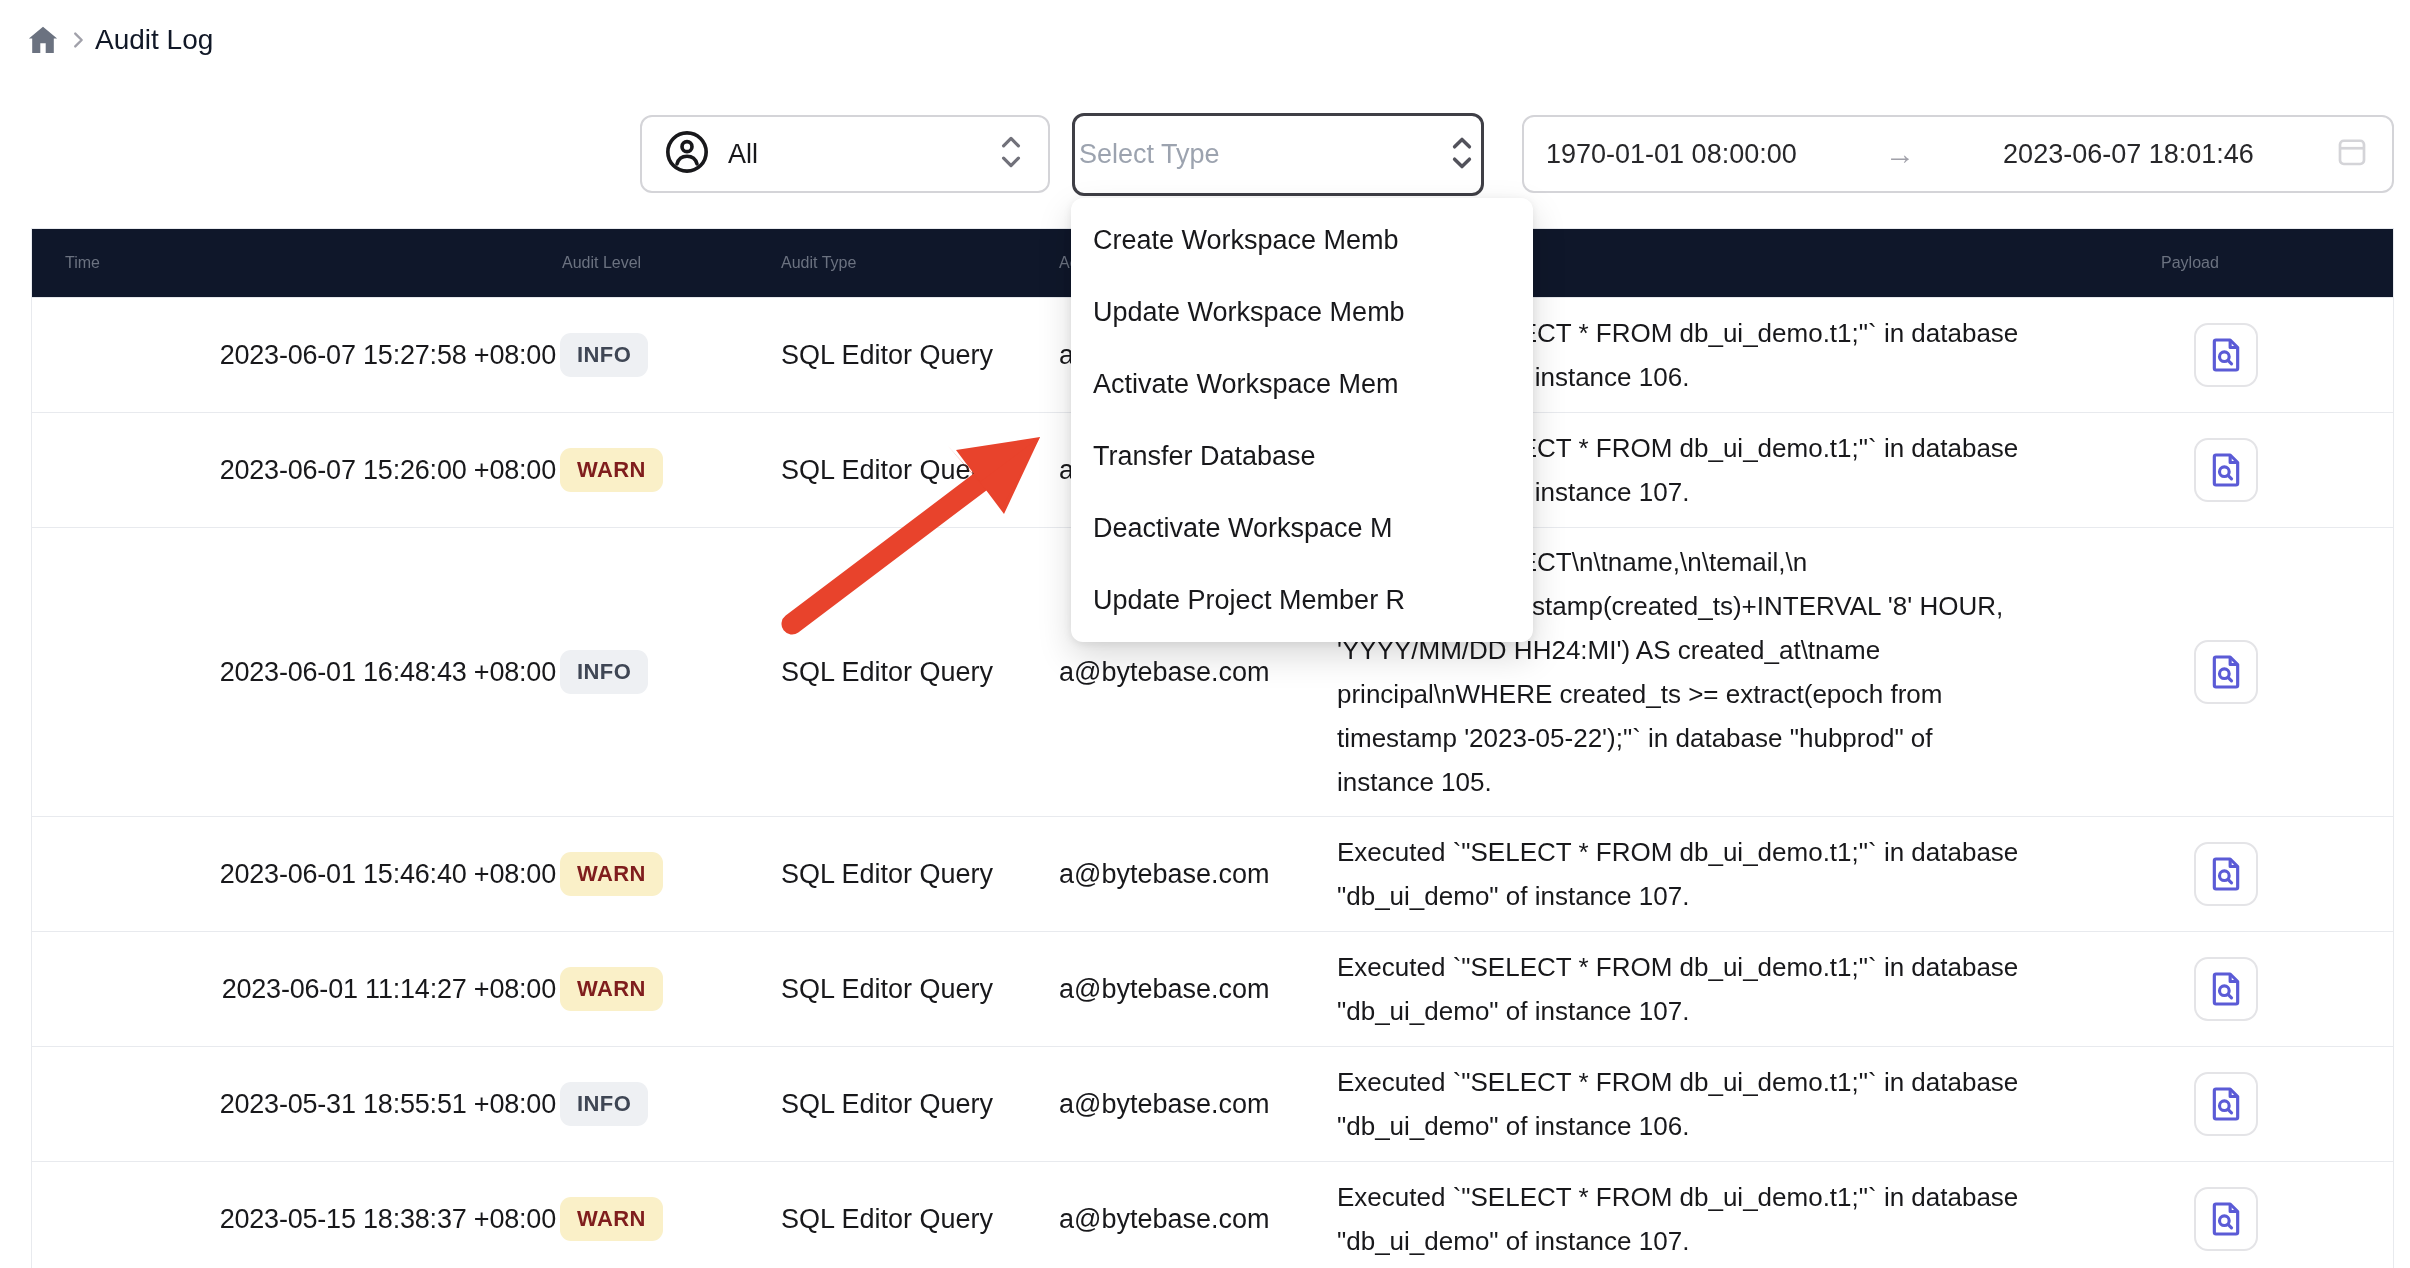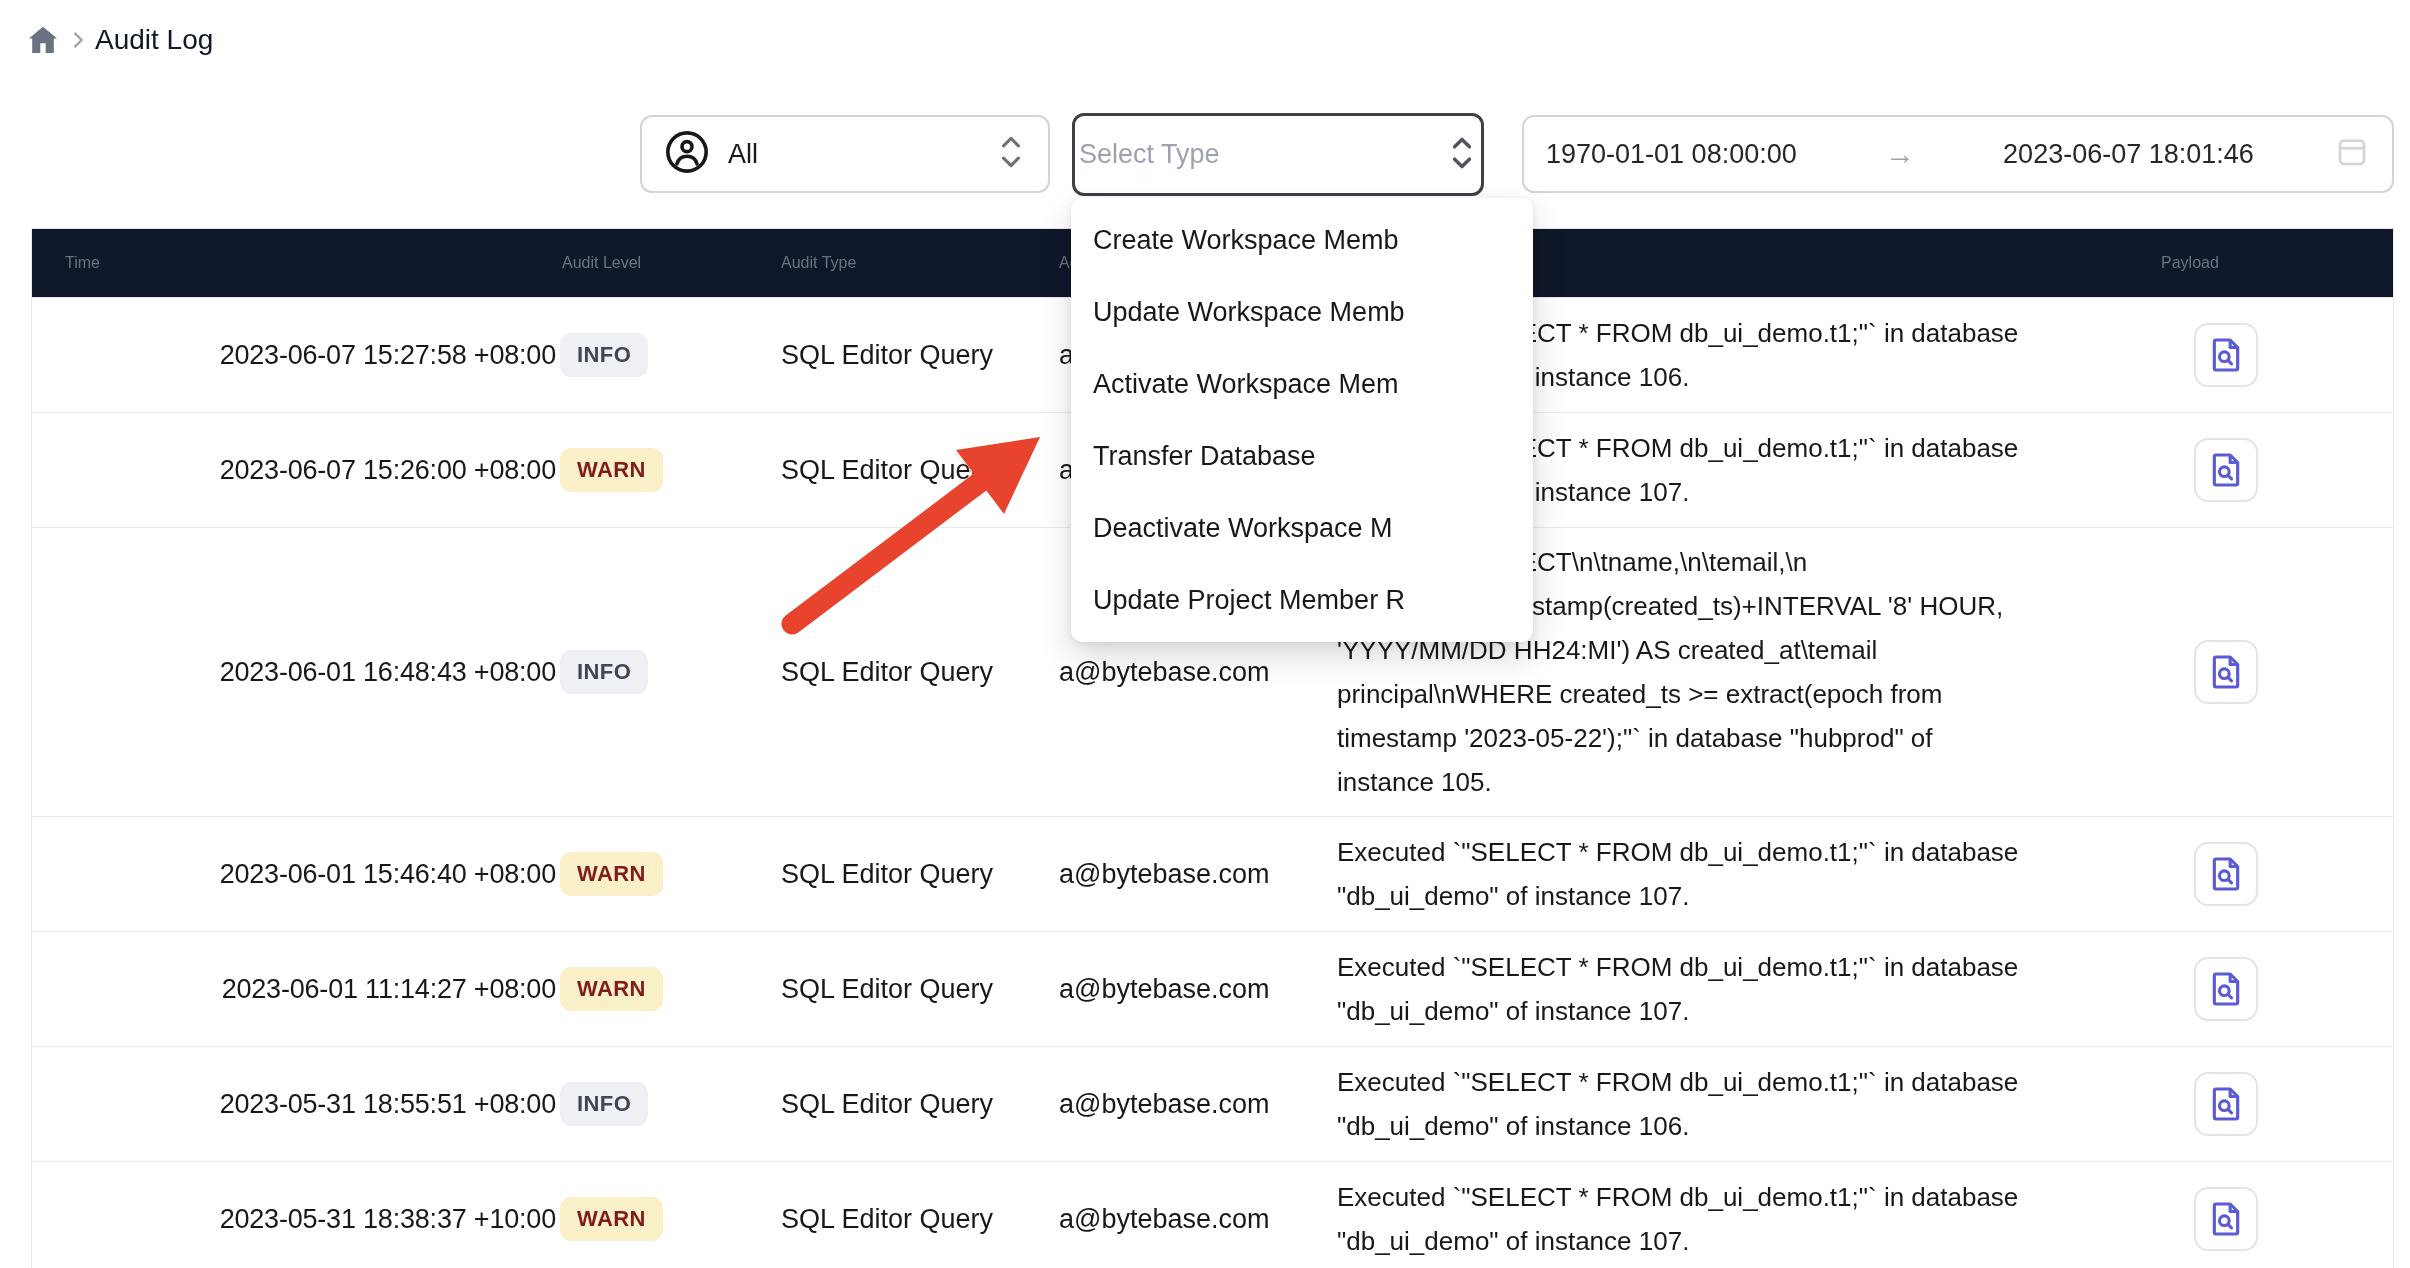--- a/index.html
+++ b/index.html
@@ -174,21 +174,21 @@
         <div class="trow">
     <div class="td td-time">2023-06-01 16:48:43 +08:00</div>
     <div class="td td-level">
       <span class="badge info">INFO</span>
     </div>
     <div class="td td-type">SQL Editor Query</div>
     <div class="td td-actor">a@bytebase.com</div>
     <div class="td td-comment">
             <div class="comment-line">Executed `"SELECT\n\tname,\n\temail,\n</div>
             <div class="comment-line">\tto_char(to_timestamp(created_ts)+INTERVAL '8' HOUR,</div>
-            <div class="comment-line">'YYYY/MM/DD HH24:MI') AS created_at\temail</div>
+            <div class="comment-line">'YYYY/MM/DD HH24:MI') AS created_at\tname</div>
             <div class="comment-line">principal\nWHERE created_ts &gt;= extract(epoch from</div>
             <div class="comment-line">timestamp '2023-05-22');"` in database "hubprod" of</div>
             <div class="comment-line">instance 105.</div>
           </div>
     <div class="payload-cell">
       <button class="payload-btn">
         <svg width="40" height="40" viewBox="0 0 24 24" fill="none" stroke="#5b5bd6" stroke-width="1.9" stroke-linejoin="round">
           <path d="M6 3h8.5L19 7.5V20a1 1 0 0 1-1 1H6a1 1 0 0 1-1-1V4a1 1 0 0 1 1-1z"></path>
           <path d="M14.5 3v4.5H19"></path>
           <circle cx="11" cy="13" r="2.9"></circle>
@@ -257,21 +257,21 @@
         <svg width="40" height="40" viewBox="0 0 24 24" fill="none" stroke="#5b5bd6" stroke-width="1.9" stroke-linejoin="round">
           <path d="M6 3h8.5L19 7.5V20a1 1 0 0 1-1 1H6a1 1 0 0 1-1-1V4a1 1 0 0 1 1-1z"></path>
           <path d="M14.5 3v4.5H19"></path>
           <circle cx="11" cy="13" r="2.9"></circle>
           <path d="M13.2 15.2l2.1 2.1" stroke-linecap="round"></path>
         </svg>
       </button>
     </div>
   </div>
         <div class="trow">
-    <div class="td td-time">2023-05-31 18:38:37 +10:00</div>
+    <div class="td td-time">2023-05-15 18:38:37 +08:00</div>
     <div class="td td-level">
       <span class="badge warn">WARN</span>
     </div>
     <div class="td td-type">SQL Editor Query</div>
     <div class="td td-actor">a@bytebase.com</div>
     <div class="td td-comment">
             <div class="comment-line">Executed `"SELECT * FROM db_ui_demo.t1;"` in database</div>
             <div class="comment-line">"db_ui_demo" of instance 107.</div>
           </div>
     <div class="payload-cell">

